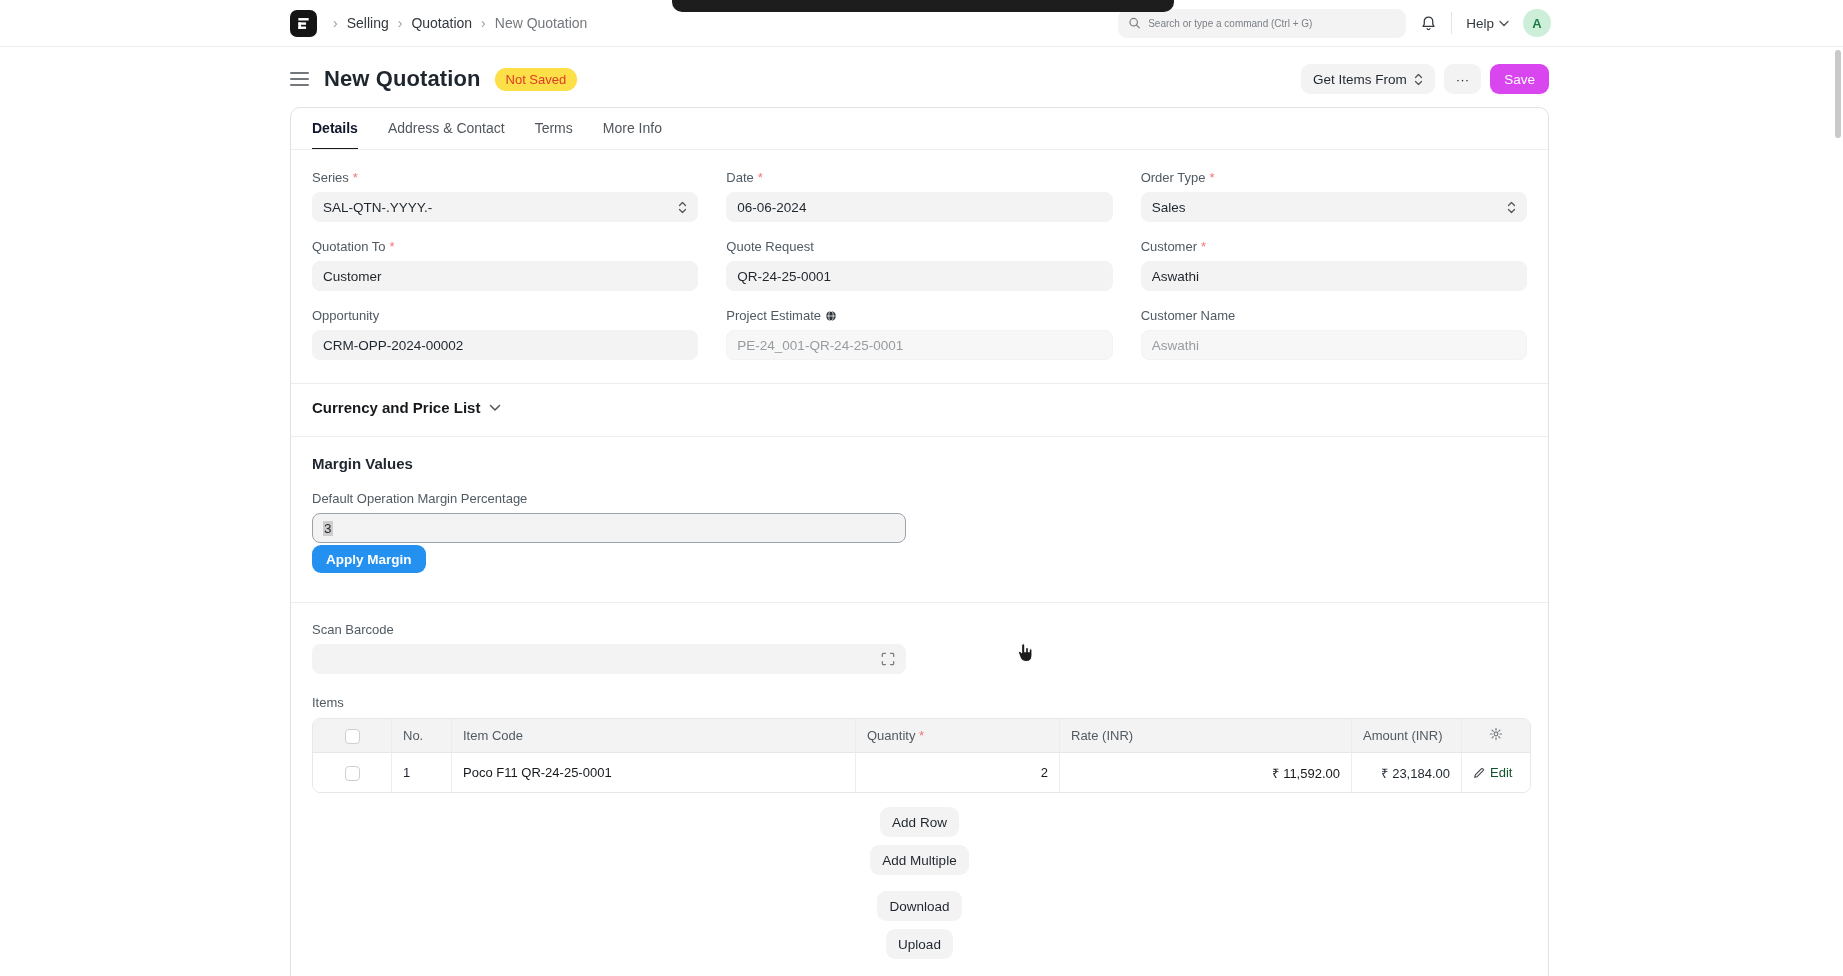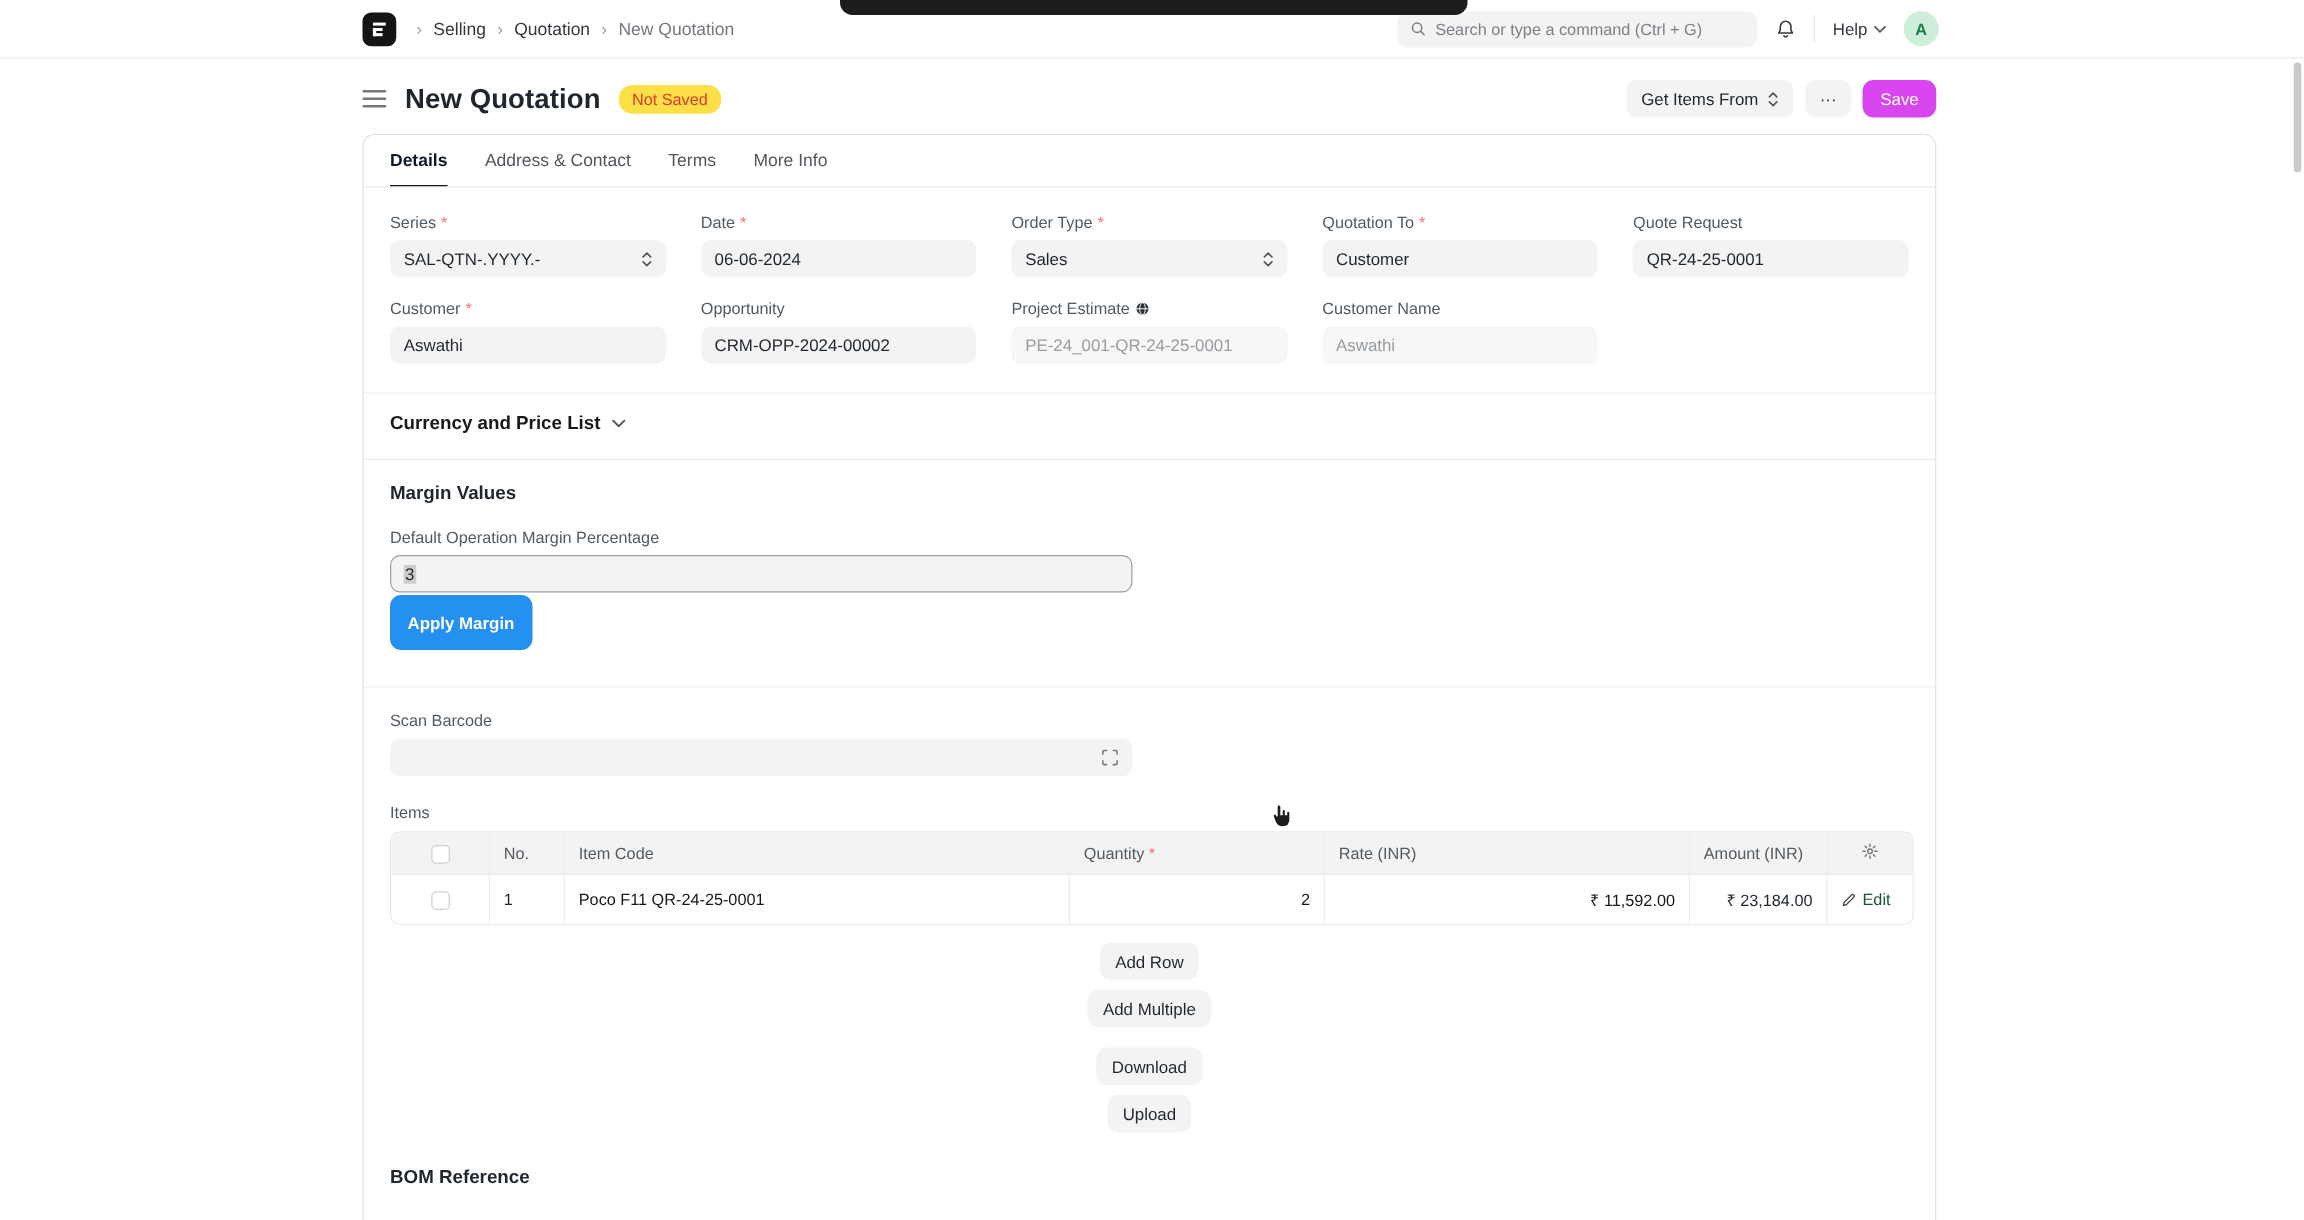--- a/index.html
+++ b/index.html
@@ -17,51 +17,51 @@
   .logo { width:27px; height:27px; background:#141414; border-radius:7px;
     display:flex; align-items:center; justify-content:center; flex:none; cursor:pointer; }
   .crumbs { display:flex; align-items:center; gap:9px; margin-left:16px; font-size:14px; }
   .crumb-sep { color:#9aa0a6; font-size:14px; }
   .crumb { color:#33383d; cursor:pointer; }
   .crumb.current { color:#74787d; }
   .nav-right { margin-left:auto; display:flex; align-items:center; gap:14px; }
   .searchbar { width:288px; height:29px; background:#f3f3f3; border-radius:9px;
     display:flex; align-items:center; padding:0 10px; gap:7px; }
   .searchbar input { border:none; outline:none; background:transparent; width:100%;
-    font-size:13px; color:#1f262e; font-family:"Liberation Sans",sans-serif; }
+    font-size:10px; color:#1f262e; font-family:"Liberation Sans",sans-serif; }
   .searchbar input::placeholder { color:#7b8086; }
   .iconbtn { background:none; border:none; cursor:pointer; display:flex; align-items:center; }
   .nav-divider { width:1px; height:22px; background:#e4e4e4; }
   .help { display:flex; align-items:center; gap:5px; font-size:13.5px; color:#33383d; cursor:pointer; }
   .avatar { width:28px; height:28px; border-radius:50%; background:#cdeed9; color:#1b7e44;
     font-size:13px; font-weight:700; display:flex; align-items:center; justify-content:center; cursor:pointer; }
 
   
   .pagehead { display:flex; align-items:center; padding:17px 294px 0 290px; }
   .burger { width:19px; display:flex; flex-direction:column; gap:4px; margin-right:15px; cursor:pointer; }
   .burger span { height:2px; background:#74787d; border-radius:1px; }
   .title { font-size:22px; font-weight:700; letter-spacing:.1px; }
   .badge { margin-left:14px; background:#fde047; color:#de3a2b; font-size:13px;
     padding:4px 11px; border-radius:11px; }
   .head-actions { margin-left:auto; display:flex; align-items:center; gap:9px; }
   .btn { height:30px; border:none; border-radius:9px; font-size:13.5px; cursor:pointer;
     font-family:"Liberation Sans",sans-serif; display:inline-flex; align-items:center; gap:7px; padding:0 12px; }
   .btn.gray { background:#f3f3f3; color:#1f262e; }
   .btn.dark { background:#d946ef; color:#fff; padding:0 14px; }
-  .btn.blue { background:#2490ef; color:#fff; font-weight:700; padding:0 14px; height:44px; }
+  .btn.blue { background:#2490ef; color:#fff; font-weight:700; padding:0 14px; height:28px; }
 
   
   .card { margin:13px 294px 0 290px; width:1259px; border:1px solid #e2e2e2;
     border-radius:10px; background:#fff; min-height:900px; }
   .tabs { display:flex; gap:30px; padding:0 21px; border-bottom:1px solid #ededed; height:42px; }
   .tab { font-size:14px; color:#50565c; display:flex; align-items:center; cursor:pointer;
     border-bottom:1.5px solid transparent; }
   .tab.active { color:#0f172a; font-weight:700; border-bottom-color:#16191c; }
   .form { padding:20px 21px 0 21px; }
-  .grid3 { display:grid; grid-template-columns:1fr 1fr 1fr 1fr 1fr; column-gap:28px; }
+  .grid3 { display:grid; grid-template-columns:1fr 1fr 1fr; column-gap:28px; }
   .grid2 { display:grid; grid-template-columns:1fr 1fr; column-gap:28px; }
   .field { margin-bottom:17px; }
   .flabel { font-size:13px; color:#4f5a63; margin-bottom:7px; display:flex; align-items:center; gap:4px; }
   .req { color:#f47373; }
   .control { height:30px; background:#f3f3f3; border:1px solid #f3f3f3; border-radius:8px;
     display:flex; align-items:center; padding:0 10px; font-size:13.5px; color:#1f262e; cursor:text; }
   .control.select { cursor:pointer; justify-content:space-between; }
   .control.readonly { background:#f7f7f7; color:#979ca1; }
   .control.focused { border-color:#9aa2ab; }
   .selection { background:#cdcdcd; padding:0 1px; }

